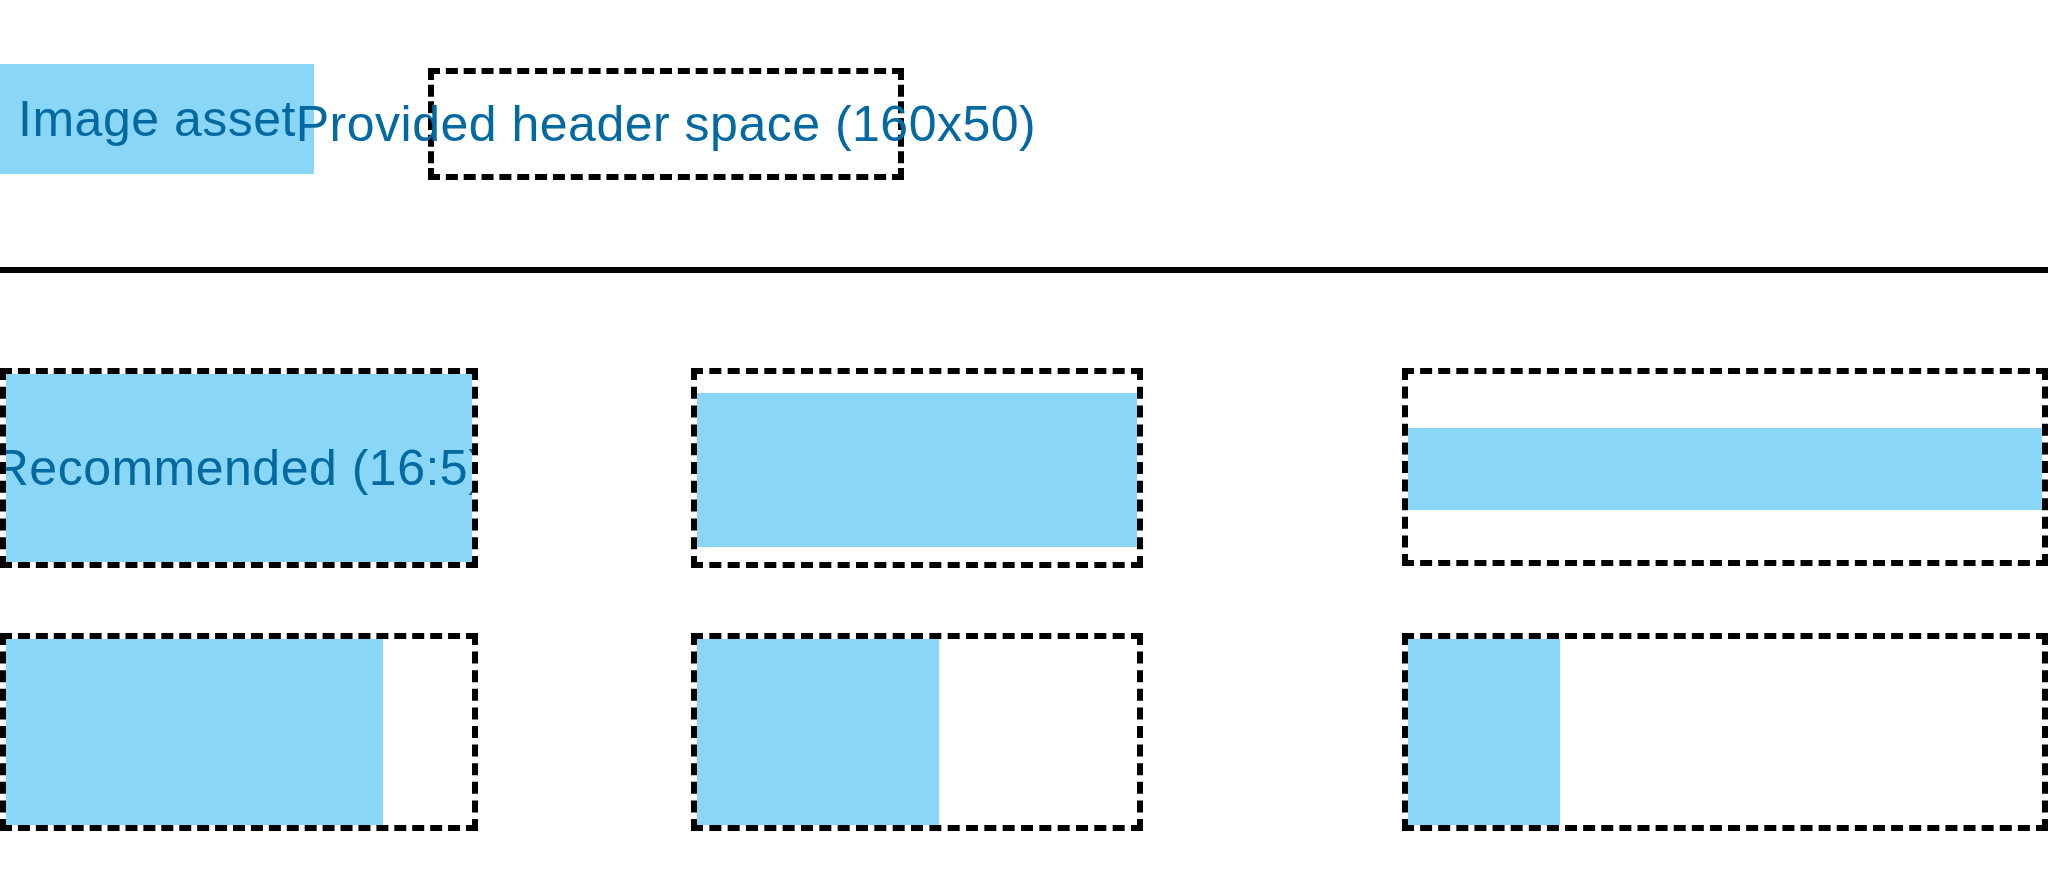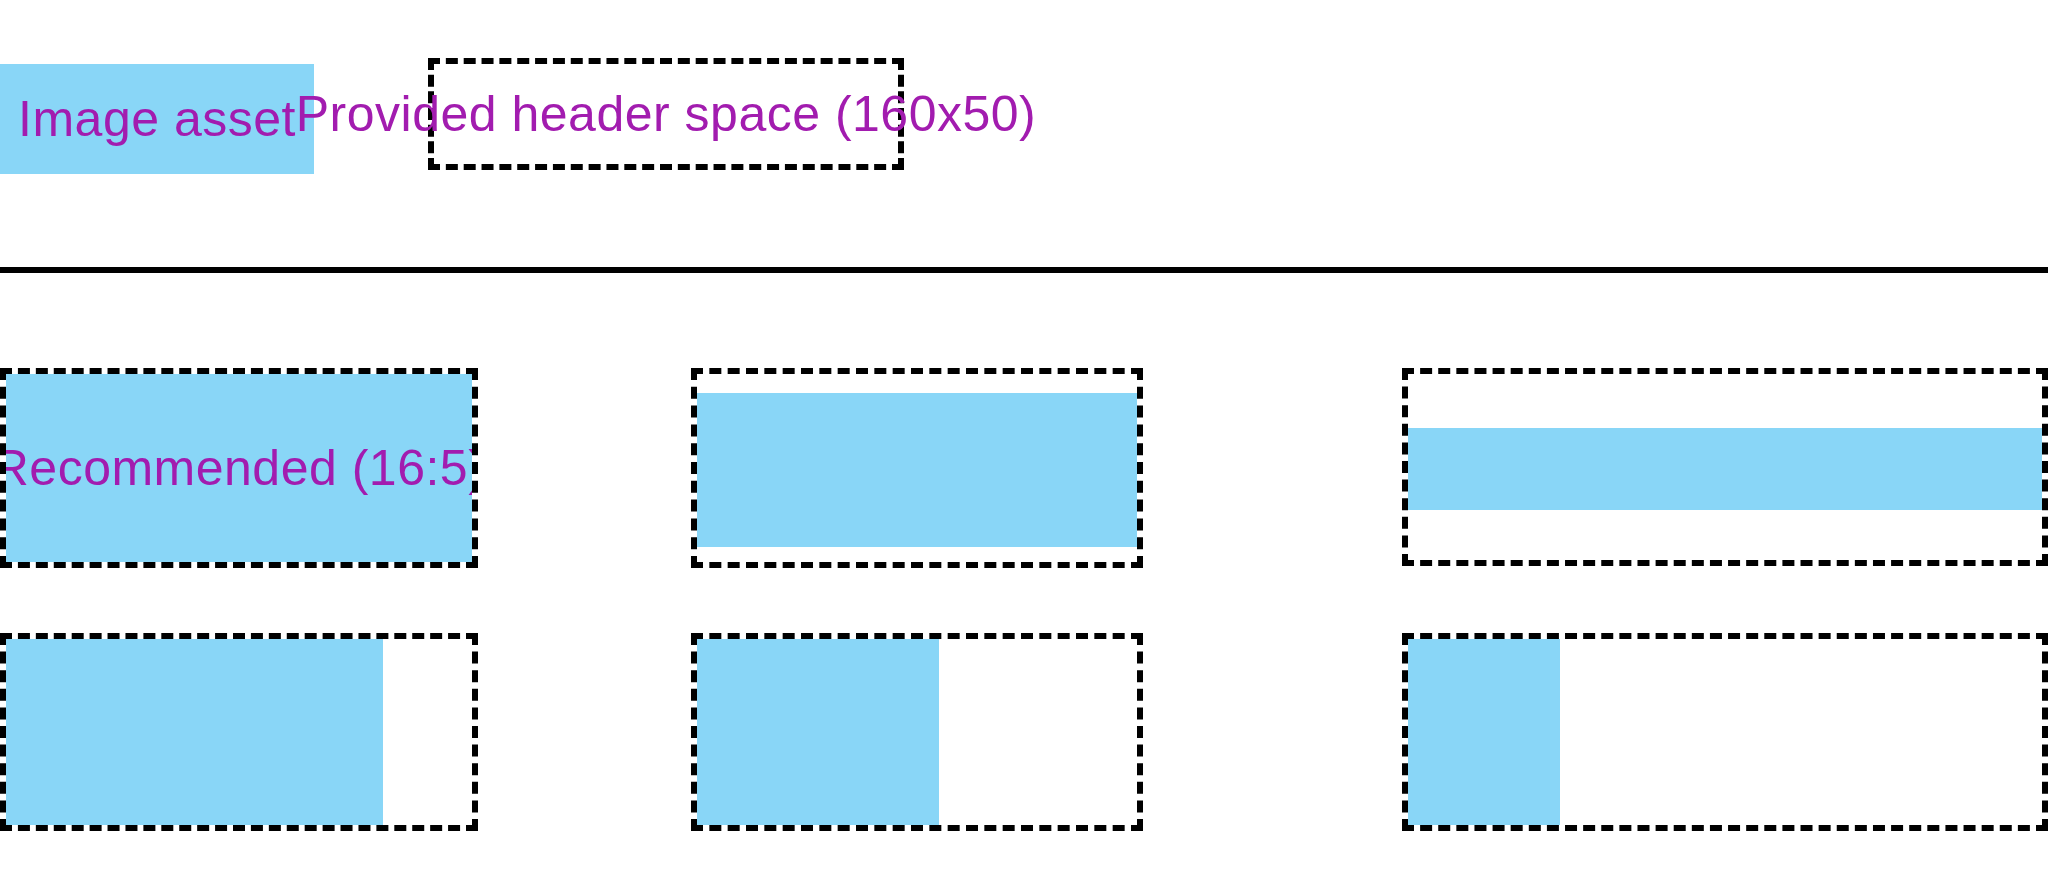--- a/index.html
+++ b/index.html
@@ -3,38 +3,38 @@
 <meta charset="utf-8">
 <style>
   html, body { margin: 0; padding: 0; background: #fff; }
   .canvas {
     position: relative;
     width: 2048px;
     height: 896px;
     background: #fff;
     overflow: hidden;
     font-family: "Liberation Sans", "DejaVu Sans", sans-serif;
-    color: #a21caf;
+    color: #0369a1;
   }
   .label-text {
     font-size: 50px;
     font-weight: 400;
     letter-spacing: 0.5px;
     white-space: nowrap;
   }
   
   .legend-swatch {
     position: absolute;
     left: 0; top: 64px;
     width: 314px; height: 110px;
     display: flex; align-items: center; justify-content: center;
   }
   .legend-dashed {
     position: absolute;
-    left: 428px; top: 58px;
+    left: 428px; top: 68px;
     width: 476px; height: 112px;
     border: 6px dashed #000;
     box-sizing: border-box;
     display: flex; align-items: center; justify-content: center;
   }
   
   .divider {
     position: absolute;
     left: 0; top: 267px;
     width: 100%; height: 6px;

